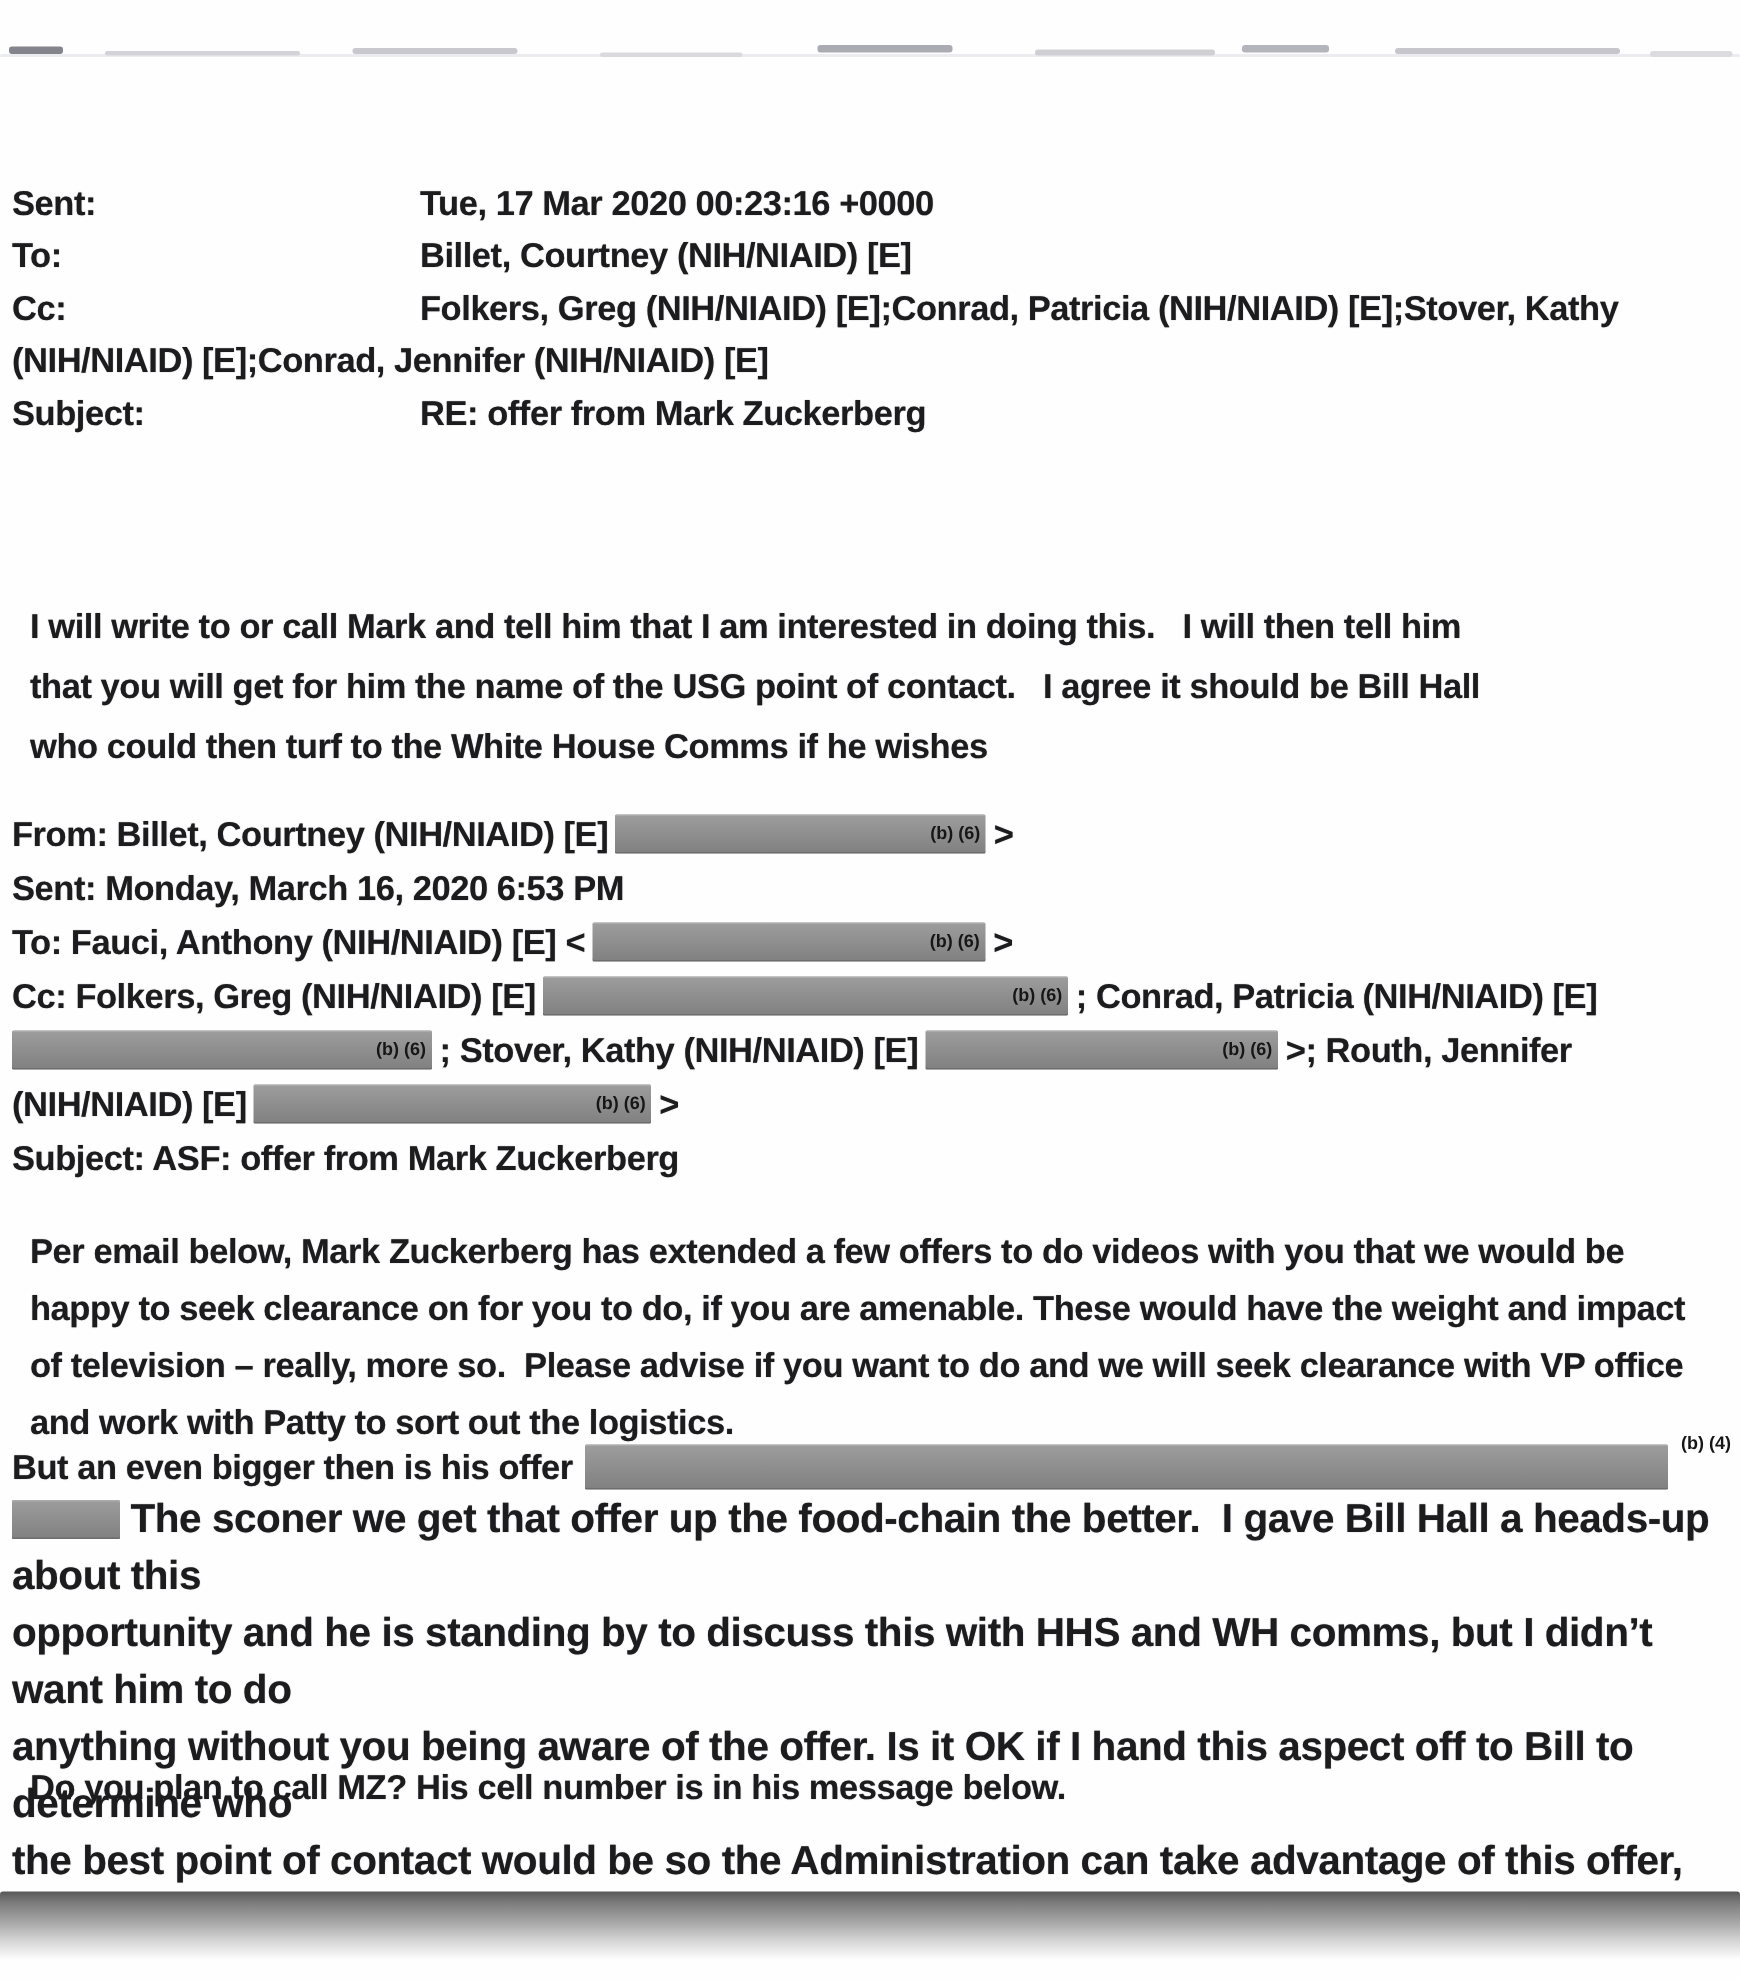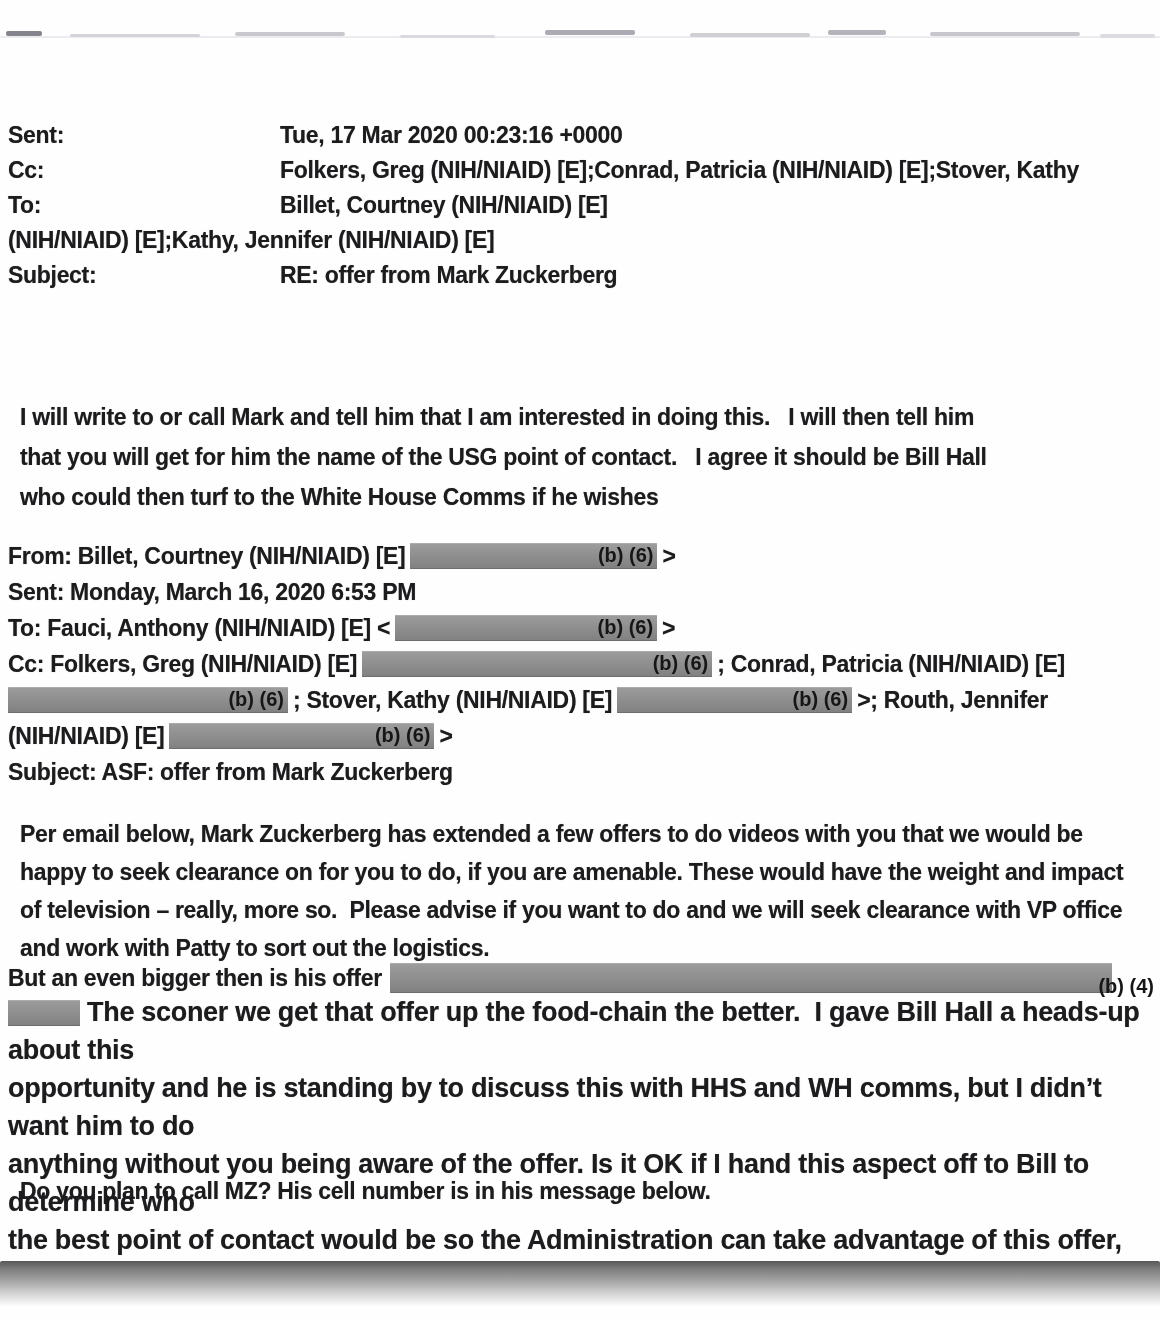--- a/index.html
+++ b/index.html
@@ -52,33 +52,33 @@
   
   .rd {
     display:inline-block; position:relative; height:26px; vertical-align:-5px; margin:0 5px;
     background:linear-gradient(180deg,#9d9d9d 0%,#8d8d8d 55%,#808080 100%);
     border-radius:1px;
     box-shadow:inset 0 -1px 0 #6d6d6d, inset 0 1px 0 #ababab;
     text-shadow:none;
   }
   .rl {
     position:absolute; right:4px; top:4px;
-    font-size:20px; line-height:16px; font-weight:700; letter-spacing:0;
+    font-size:12px; line-height:16px; font-weight:700; letter-spacing:0;
     color:#161616; white-space:nowrap;
   }
   .w247{width:247px} .w262{width:262px} .w350{width:350px}
   .w280{width:280px; margin-left:0;} .w235{width:235px} .w265{width:265px}
 
   .p3line1 {
     position:absolute; left:8px; top:961px; width:1104px;
     display:flex; align-items:center; font-size:23px; line-height:34px; white-space:nowrap;
   }
   .p3line1 .lead-text { flex:0 0 auto; }
   .rd.big { flex:1 1 auto; height:30px; margin:0 0 0 8px; vertical-align:0; }
-  .rl.up { right:-42px; top:-9px;margin-top:24px; }
+  .rl.up { right:-42px; top:-9px; }
 
   .p3rest { position:absolute; left:8px; top:955px; width:1152px; font-size:27px; line-height:38px; white-space:pre-line; }
   .rd.lead { width:72px; height:26px; margin:0 7px 0 0; }
 </style>
 </head>
 <body>
 
 <div class="page">
 
   <div class="ta ta-base"></div>
@@ -91,28 +91,28 @@
   <div class="ta ta7"></div>
   <div class="ta ta8"></div>
   <div class="ta ta9"></div>
 
   <section class="hdr1">
     <div class="hrow">
       <span class="hlabel">Sent:</span>
       <span class="hvalue">Tue, 17 Mar 2020 00:23:16 +0000</span>
     </div>
     <div class="hrow">
+      <span class="hlabel">To:</span>
+      <span class="hvalue">Billet, Courtney (NIH/NIAID) [E]</span>
+    </div>
+    <div class="hrow">
       <span class="hlabel">Cc:</span>
       <span class="hvalue">Folkers, Greg (NIH/NIAID) [E];Conrad, Patricia (NIH/NIAID) [E];Stover, Kathy</span>
     </div>
-    <div class="hrow">
-      <span class="hlabel">To:</span>
-      <span class="hvalue">Billet, Courtney (NIH/NIAID) [E]</span>
-    </div>
-    <div class="hwrap">(NIH/NIAID) [E];Kathy, Jennifer (NIH/NIAID) [E]</div>
+    <div class="hwrap">(NIH/NIAID) [E];Conrad, Jennifer (NIH/NIAID) [E]</div>
     <div class="hrow">
       <span class="hlabel">Subject:</span>
       <span class="hvalue">RE: offer from Mark Zuckerberg</span>
     </div>
   </section>
 
   <p class="para p1">I will write to or call Mark and tell him that I am interested in doing this.&nbsp;&nbsp; I will then tell him
 that you will get for him the name of the USG point of contact.&nbsp;&nbsp; I agree it should be Bill Hall
 who could then turf to the White House Comms if he wishes</p>
 

